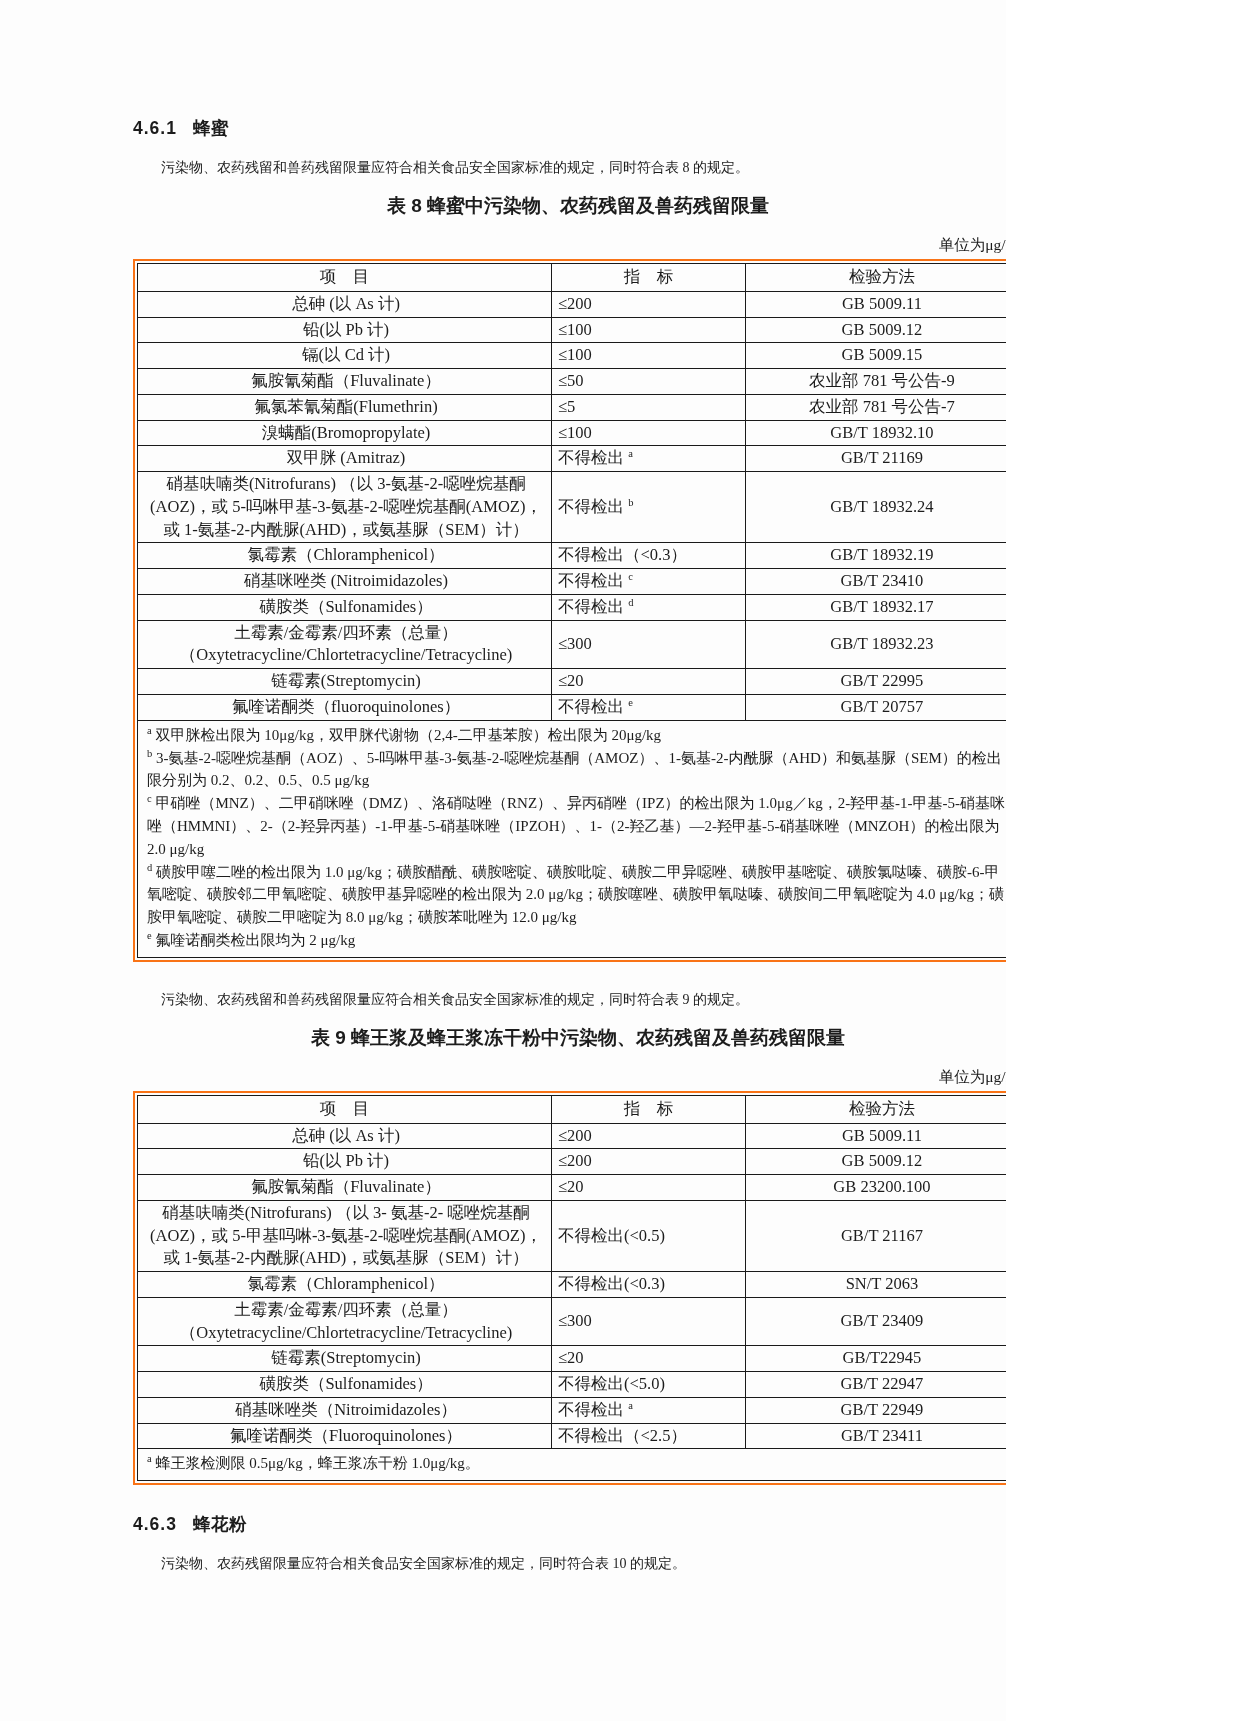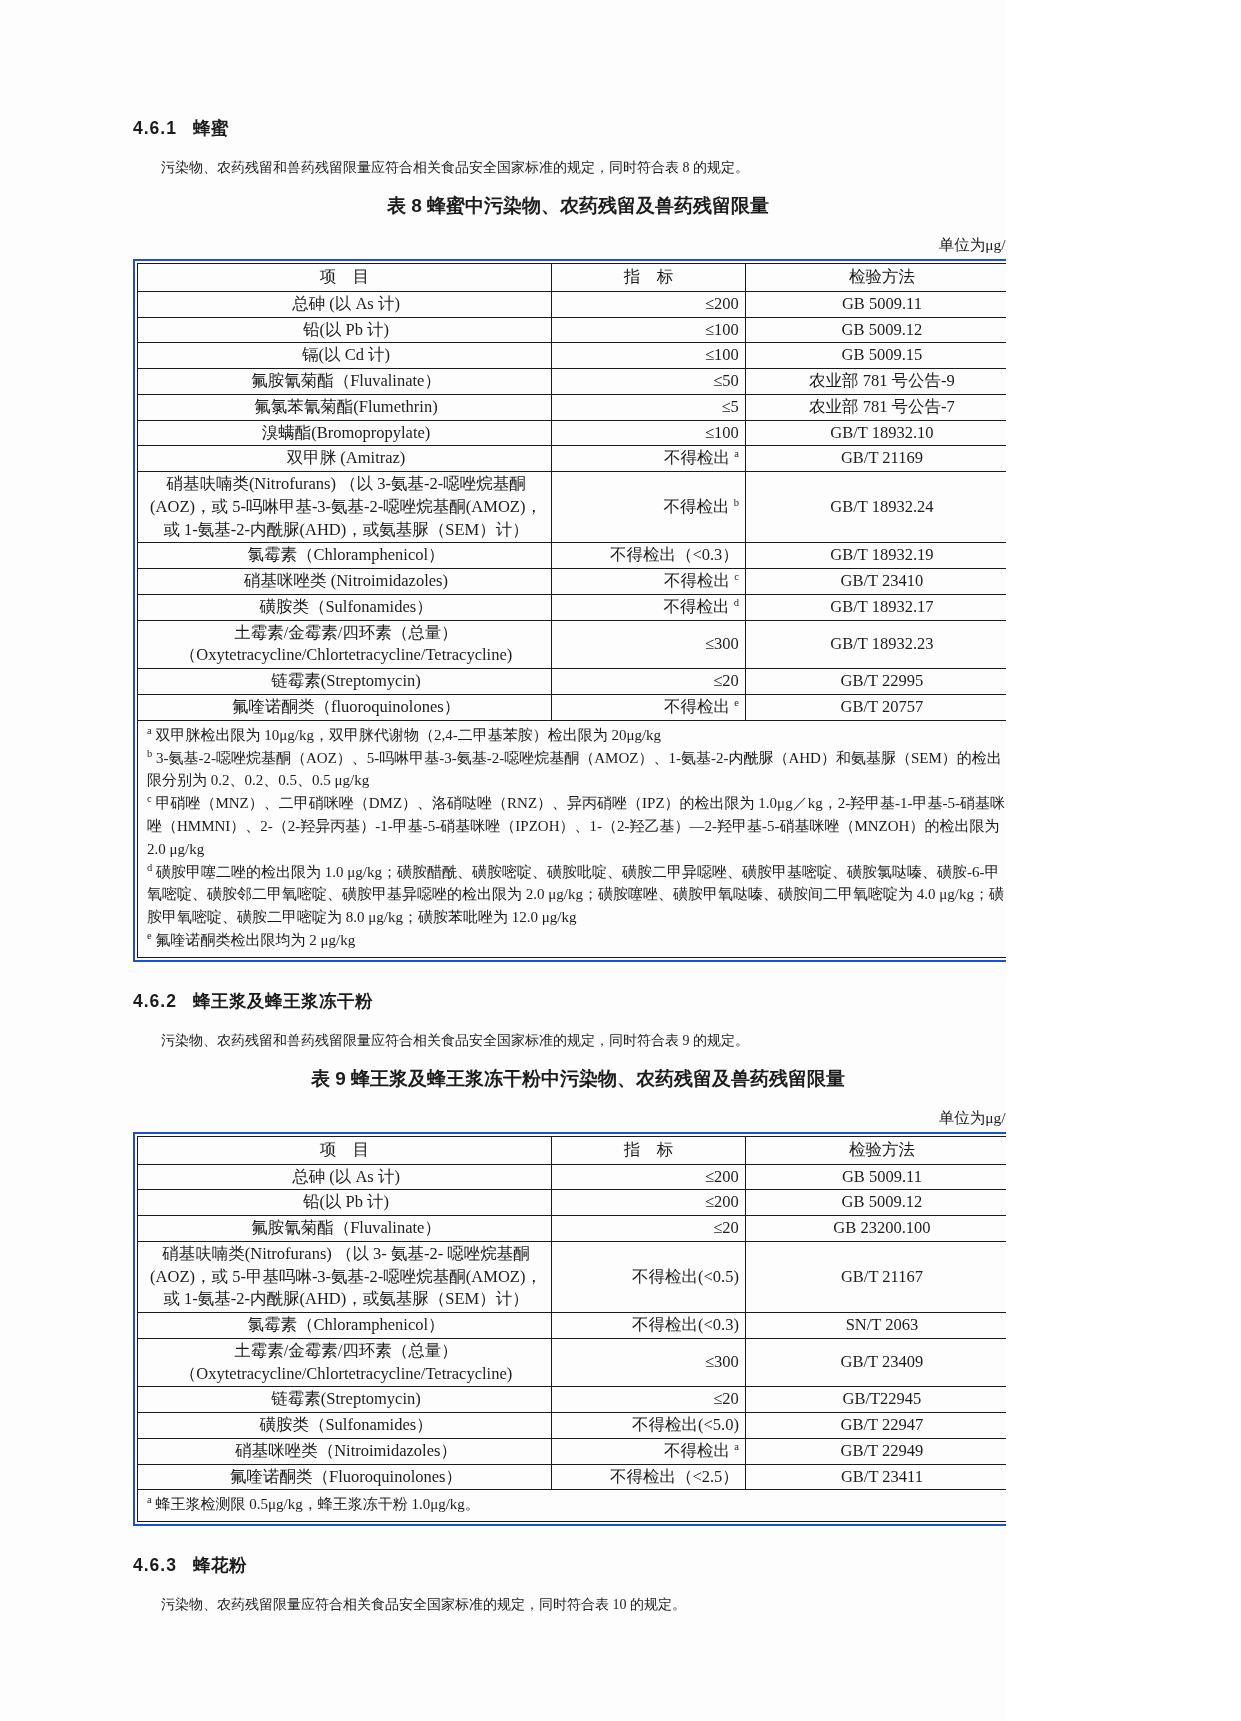--- a/index.html
+++ b/index.html
@@ -40,21 +40,21 @@
     text-align: center;
     margin-bottom: 16px;
   }
   .tbl-unit {
     font-size: 15.5px;
     text-align: right;
     margin-bottom: 3px;
     padding-right: 2px;
   }
   .tablewrap {
-    border: 2px solid #1d4ed8;
+    border: 2px solid #f97316;
     padding: 2px;
     margin-bottom: 27px;
     background: #fdfdfd;
   }
   table {
     width: 100%;
     border-collapse: collapse;
     table-layout: fixed;
   }
   th, td {
@@ -66,21 +66,21 @@
   }
   th {
     font-weight: normal;
     text-align: center;
     padding: 2px 6px;
   }
   col.col0 { width: 47%; }
   col.col1 { width: 22%; }
   col.col2 { width: 31%; }
   td.c-item { text-align: center; white-space: pre-wrap; padding-left: 9px; }
-  td.c-limit { text-align: right; }
+  td.c-limit { text-align: left; }
   td.c-method { text-align: center; }
   td.c-fn { text-align: left; padding: 3px 9px 5px 9px; }
   .fnline {
     font-size: 15px;
     line-height: 1.52;
   }
   sup {
     font-size: 10.5px;
     line-height: 0;
   }
@@ -196,23 +196,20 @@
                 <div class="fnline"><sup>b</sup> 3-氨基-2-噁唑烷基酮（AOZ）、5-吗啉甲基-3-氨基-2-噁唑烷基酮（AMOZ）、1-氨基-2-内酰脲（AHD）和氨基脲（SEM）的检出限分别为 0.2、0.2、0.5、0.5 μg/kg</div>
                 <div class="fnline"><sup>c</sup> 甲硝唑（MNZ）、二甲硝咪唑（DMZ）、洛硝哒唑（RNZ）、异丙硝唑（IPZ）的检出限为 1.0μg／kg，2-羟甲基-1-甲基-5-硝基咪唑（HMMNI）、2-（2-羟异丙基）-1-甲基-5-硝基咪唑（IPZOH）、1-（2-羟乙基）—2-羟甲基-5-硝基咪唑（MNZOH）的检出限为 2.0 μg/kg</div>
                 <div class="fnline"><sup>d</sup> 磺胺甲噻二唑的检出限为 1.0 μg/kg；磺胺醋酰、磺胺嘧啶、磺胺吡啶、磺胺二甲异噁唑、磺胺甲基嘧啶、磺胺氯哒嗪、磺胺-6-甲氧嘧啶、磺胺邻二甲氧嘧啶、磺胺甲基异噁唑的检出限为 2.0 μg/kg；磺胺噻唑、磺胺甲氧哒嗪、磺胺间二甲氧嘧啶为 4.0 μg/kg；磺胺甲氧嘧啶、磺胺二甲嘧啶为 8.0 μg/kg；磺胺苯吡唑为 12.0 μg/kg</div>
                 <div class="fnline"><sup>e</sup> 氟喹诺酮类检出限均为 2 μg/kg</div>
               </td>
             </tr>
           </tbody>
         </table>
     </div>
 
-    <div class="sec-heading">
-      <span class="num">4.6.2</span><span>蜂王浆及蜂王浆冻干粉</span>
-    </div>
     <p class="body-para">污染物、农药残留和兽药残留限量应符合相关食品安全国家标准的规定，同时符合表 9 的规定。</p>
 
     <div class="tbl-caption">表 9   蜂王浆及蜂王浆冻干粉中污染物、农药残留及兽药残留限量</div>
     <div class="tbl-unit">单位为μg/kg</div>
     <div class="tablewrap">
       <table>
           <colgroup>
             <col class="col0">
             <col class="col1">
             <col class="col2">

